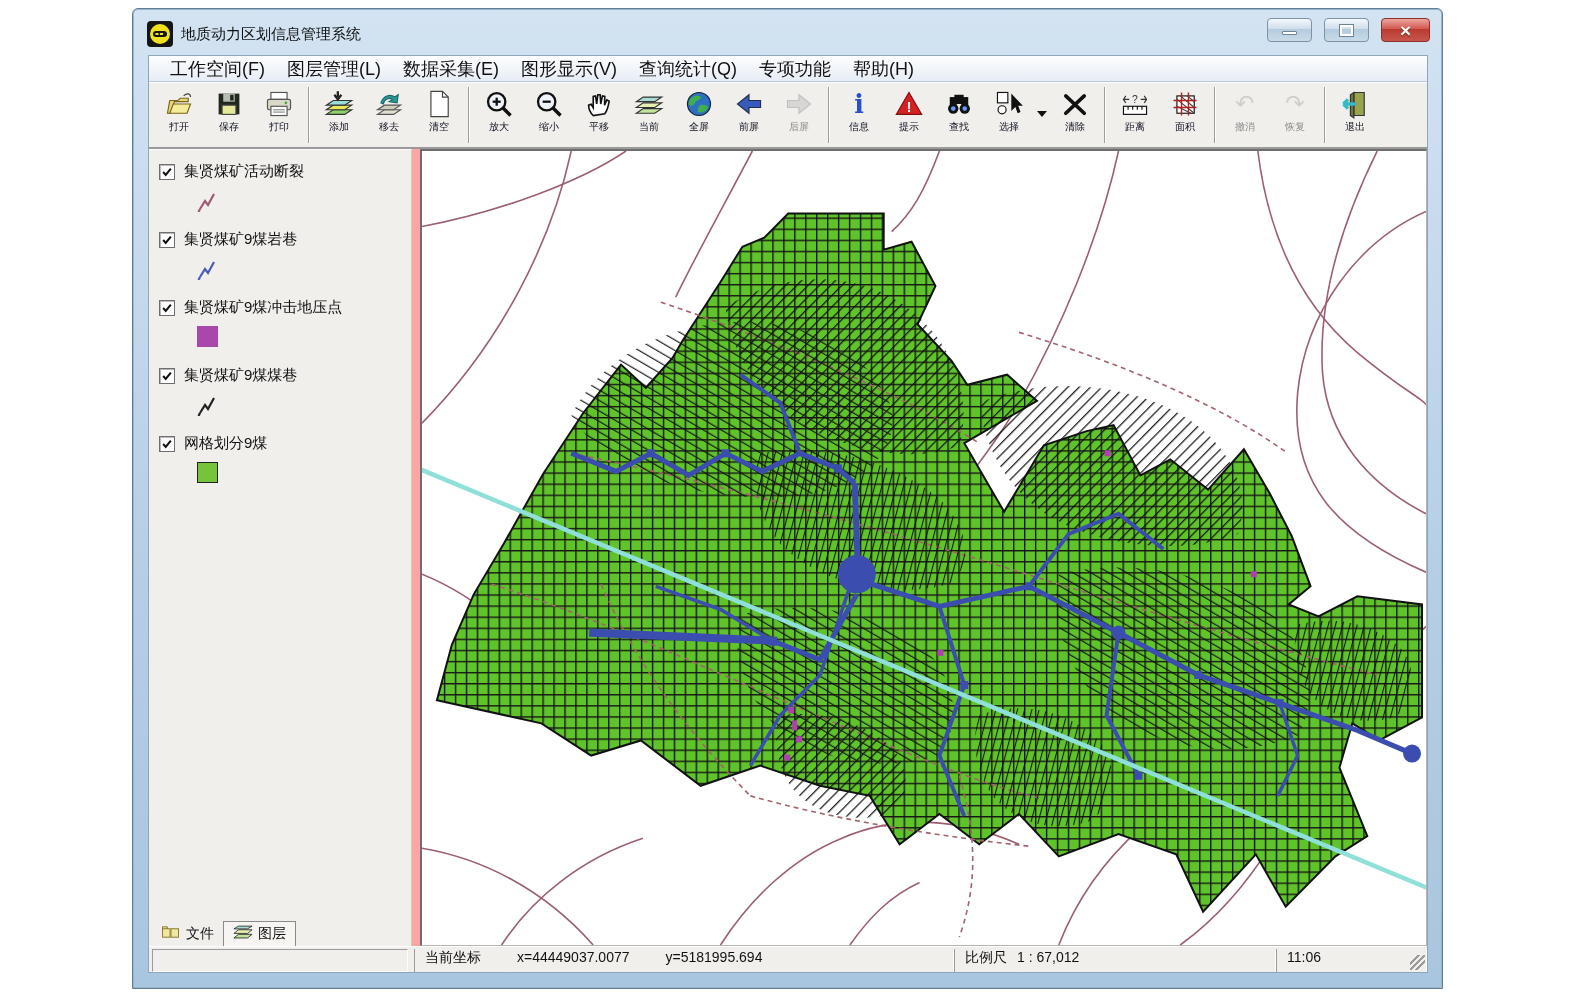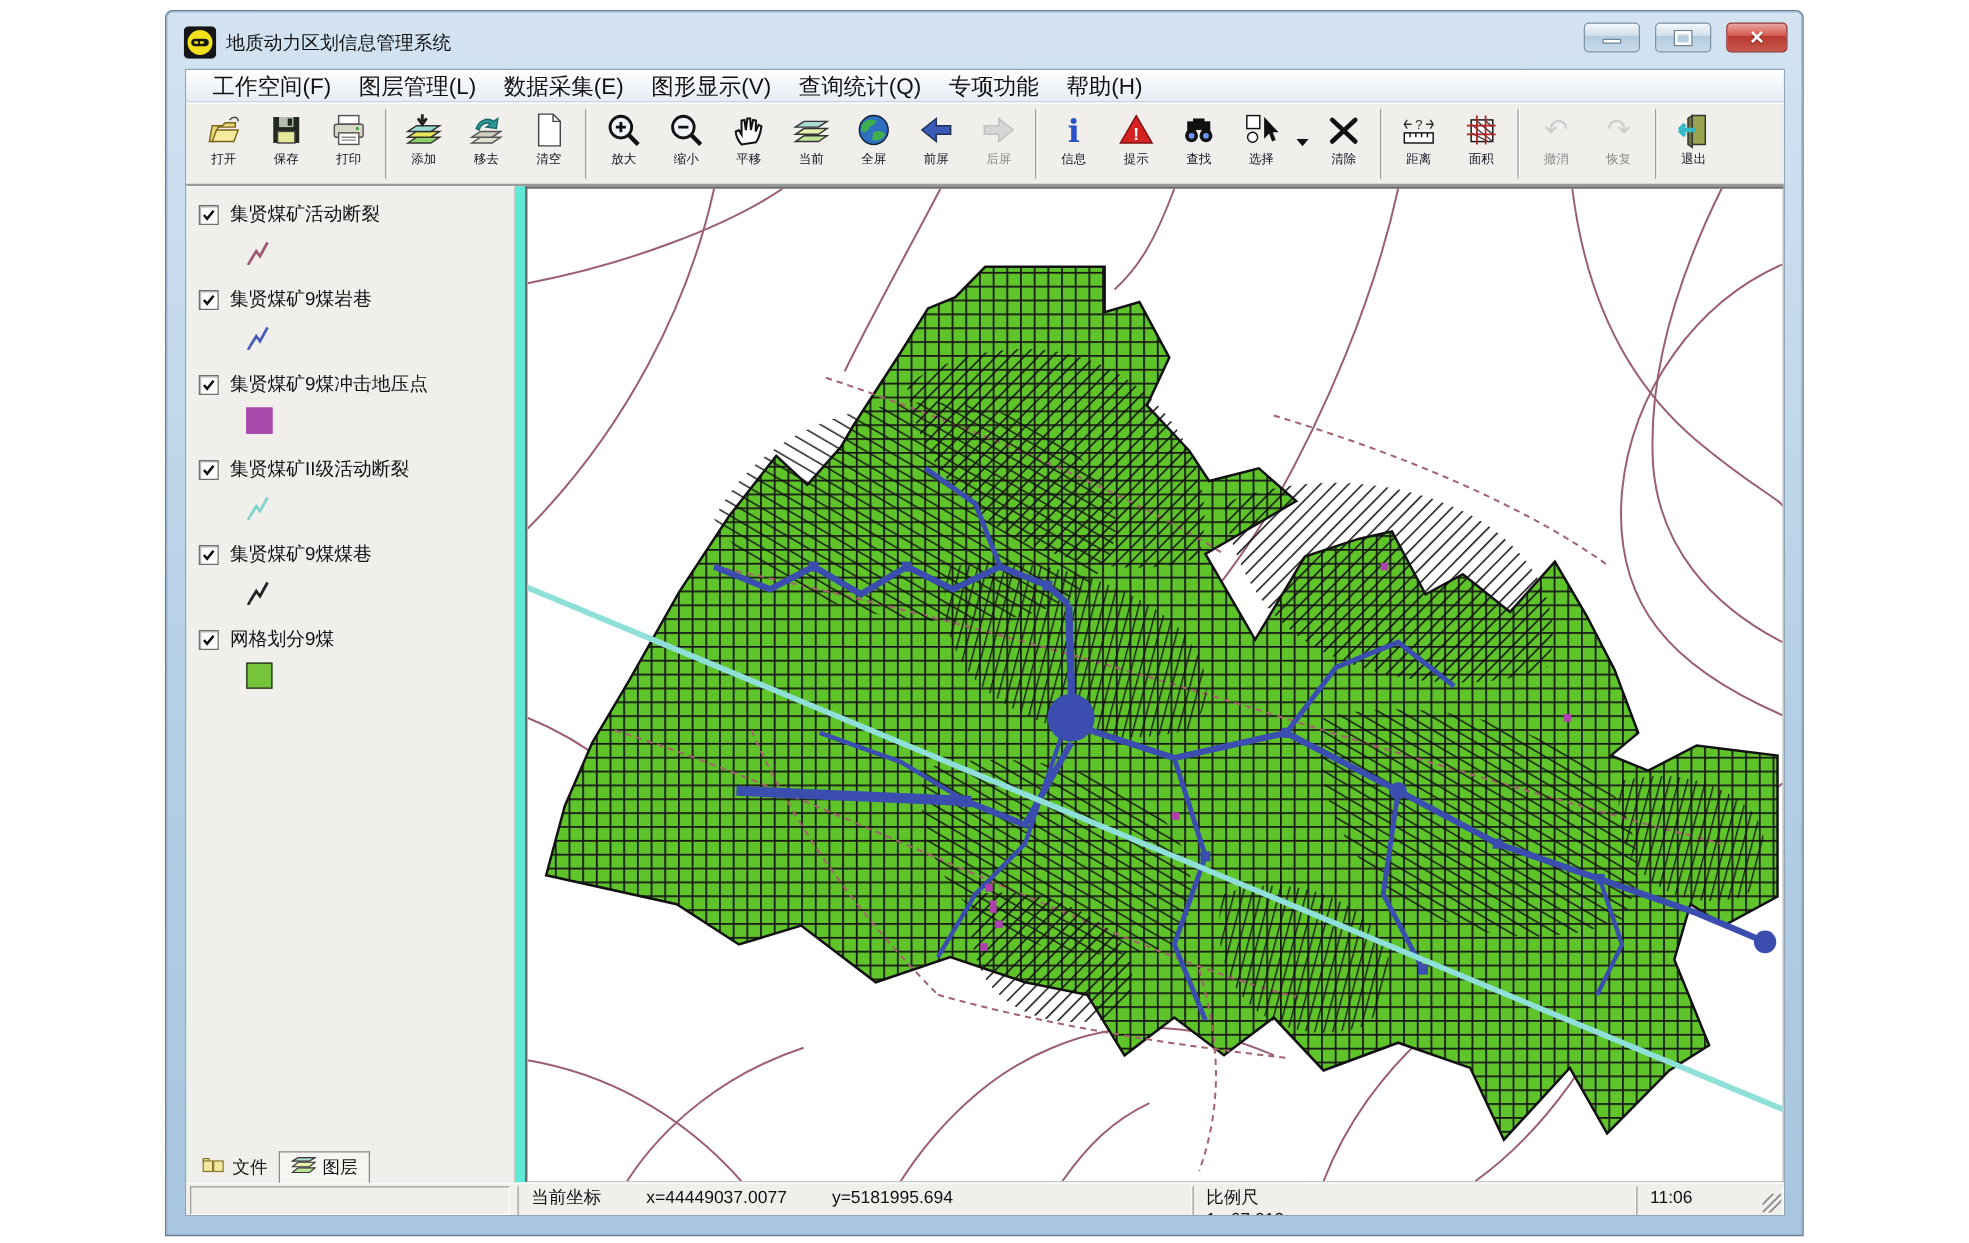--- a/index.html
+++ b/index.html
@@ -43,21 +43,21 @@
   .tbtn .ticon { width:30px; height:30px; }
   .tbtn .ticon svg { width:100%; height:100%; }
   .tbtn .tlabel { font-size:10px; color:#101020; margin-top:1px; white-space:nowrap; }
   .tbtn.disabled { opacity:.55; filter:grayscale(1); }
   .tbtn.disabled .tlabel { color:#4c1d95; }
   .tbtn-dd { width:16px; height:58px; display:flex; align-items:center; justify-content:center; }
   .tbtn-dd svg { width:10px; height:6px; }
   .tsep { width:0; border-left:1px solid #9c9c9c; border-right:1px solid #ffffff; height:56px; margin:2px 4px 0 4px; }
 
   
-  .content { flex:1 1 auto; display:flex; background:#5eead4; min-height:0; }
+  .content { flex:1 1 auto; display:flex; background:#fca5a5; min-height:0; }
   .sidebar { width:263px; flex:0 0 auto; position:relative; background:#f0efec;
              border-top:1px solid #fcfcfc; border-right:1px solid #cfcdc8; padding:12px 6px 30px 10px; }
   .layer-item { margin-bottom:16px; }
   .layer-row { display:flex; align-items:center; gap:9px; }
   .checkbox { width:16px; height:16px; background:#fff; border:1px solid #6e6e6e;
               box-shadow:inset 1px 1px 0 #b8b8b8; display:flex; align-items:center; justify-content:center; }
   .checkbox svg { width:12px; height:12px; }
   .layer-label { font-size:15px; color:#111; }
   .layer-symbol { margin:9px 0 0 38px; height:24px; }
   .layer-symbol svg { width:26px; height:22px; }
@@ -76,21 +76,21 @@
   
   .statusbar { height:26px; flex:0 0 auto; display:flex; align-items:stretch;
                background:#f0efec; border-top:1px solid #fff; padding-top:2px; }
   .sseg { display:flex; font-size:14px; color:#111; overflow:hidden; }
   .sseg.sunken { width:256px; margin-left:3px; background:#f0efec;
                  border:1px solid; border-color:#9b9b9b #fdfdfd #fdfdfd #9b9b9b; }
   .sseg.grooved { border-left:1px solid #9b9b9b; box-shadow:-1px 0 0 #fdfdfd inset; padding-left:10px; }
   .seg-coords { width:540px; margin-left:6px; }
   .seg-coords .clabel { margin-right:36px; }
   .seg-coords .xval { margin-right:36px; }
-  .seg-scale { width:355px;flex-direction:column; }
+  .seg-scale { width:322px; }
   .seg-scale .slabel { margin-right:10px; }
   .seg-time { flex:1 1 auto; position:relative; }
   .grip { position:absolute; right:2px; bottom:2px; width:15px; height:15px;
           background:
            linear-gradient(135deg, transparent 46%, #9a9a9a 46% 54%, transparent 54%) ,
            linear-gradient(135deg, transparent 66%, #9a9a9a 66% 74%, transparent 74%),
            linear-gradient(135deg, transparent 26%, #9a9a9a 26% 34%, transparent 34%); }
 </style>
 </head>
 <body>
@@ -360,34 +360,20 @@
                 <div class="checkbox">
                   <svg viewBox="0 0 14 14">
                     <path d="M2.5 7 L5.5 10.5 L11.5 3" stroke="#111" stroke-width="2.4" fill="none"></path>
                   </svg>
                 </div>
                 <span class="layer-label">集贤煤矿9煤冲击地压点</span>
               </div>
               <div class="layer-symbol">
                 <div class="symbol-square" style="background: rgb(169, 72, 171); border: 1px solid rgb(169, 72, 171);"></div>
               </div>
-            </div>
-            <div class="layer-item">
-              <div class="layer-row">
-                <div class="checkbox">
-                  <svg viewBox="0 0 14 14">
-                    <path d="M2.5 7 L5.5 10.5 L11.5 3" stroke="#111" stroke-width="2.4" fill="none"></path>
-                  </svg>
-                </div>
-                <span class="layer-label">集贤煤矿II级活动断裂</span>
-              </div>
-              <div class="layer-symbol"><svg viewBox="0 0 26 22">
-                  <polyline points="3,19 8,11 11,15 17,4" fill="none" stroke="#7fd4cd" stroke-width="2.2"></polyline>
-                  <line x1="3" y1="19" x2="1.5" y2="22" stroke="#7fd4cd" stroke-width="2.2"></line>
-                </svg></div>
             </div>
             <div class="layer-item">
               <div class="layer-row">
                 <div class="checkbox">
                   <svg viewBox="0 0 14 14">
                     <path d="M2.5 7 L5.5 10.5 L11.5 3" stroke="#111" stroke-width="2.4" fill="none"></path>
                   </svg>
                 </div>
                 <span class="layer-label">集贤煤矿9煤煤巷</span>
               </div>

